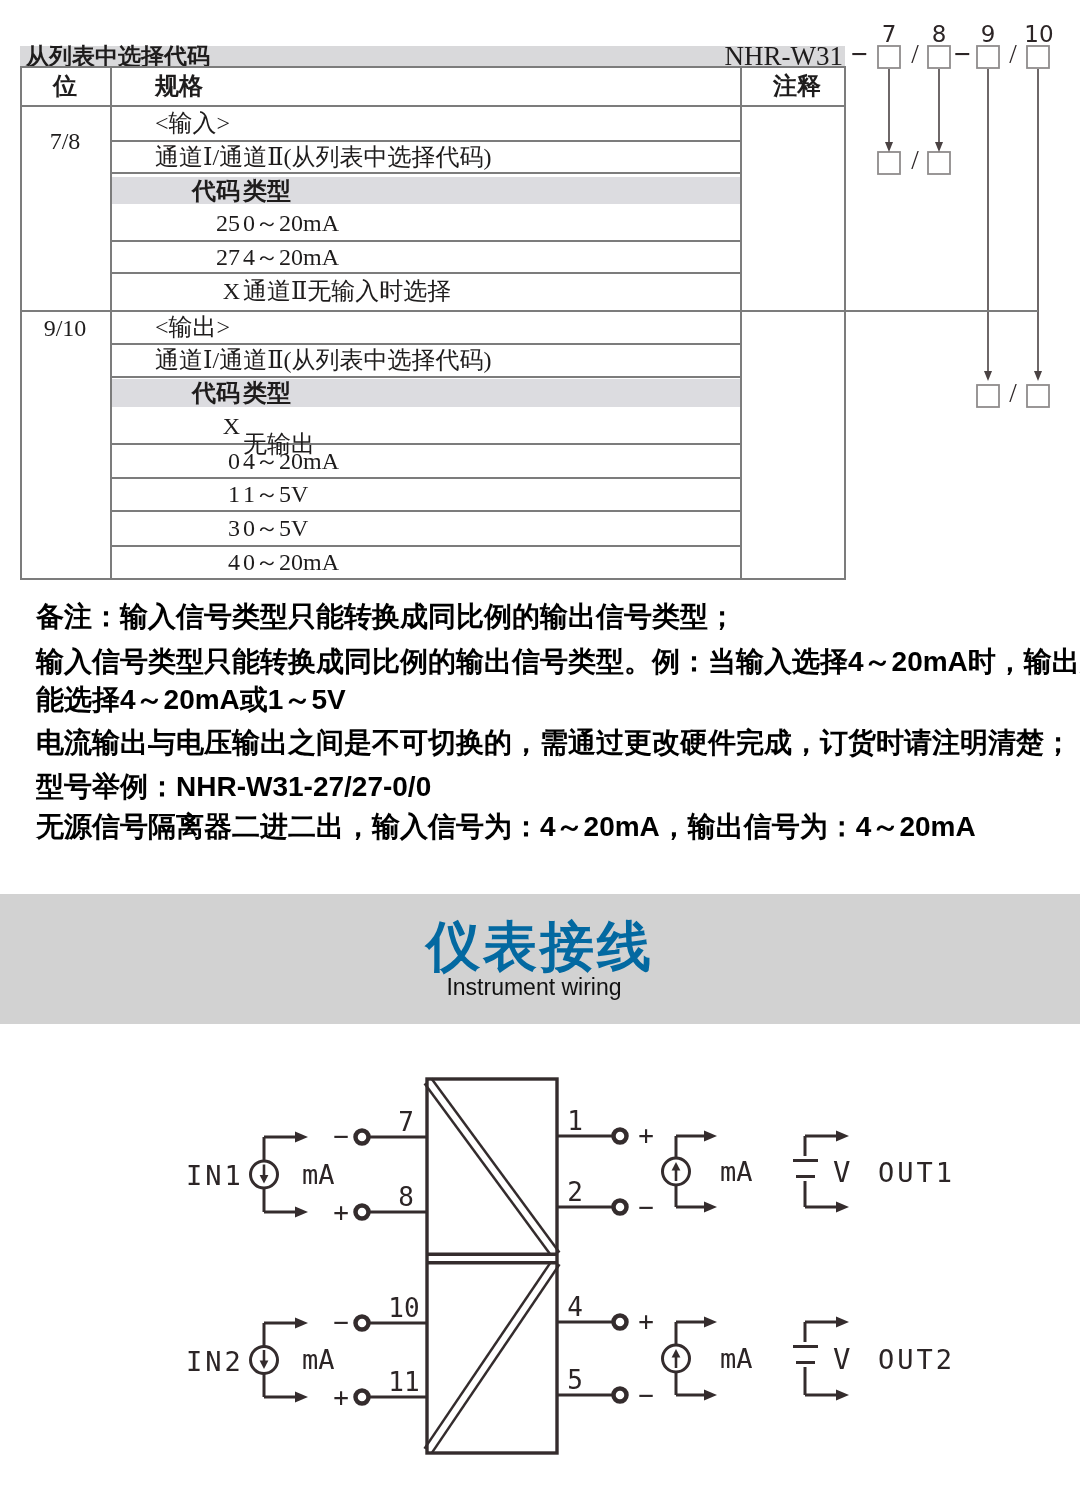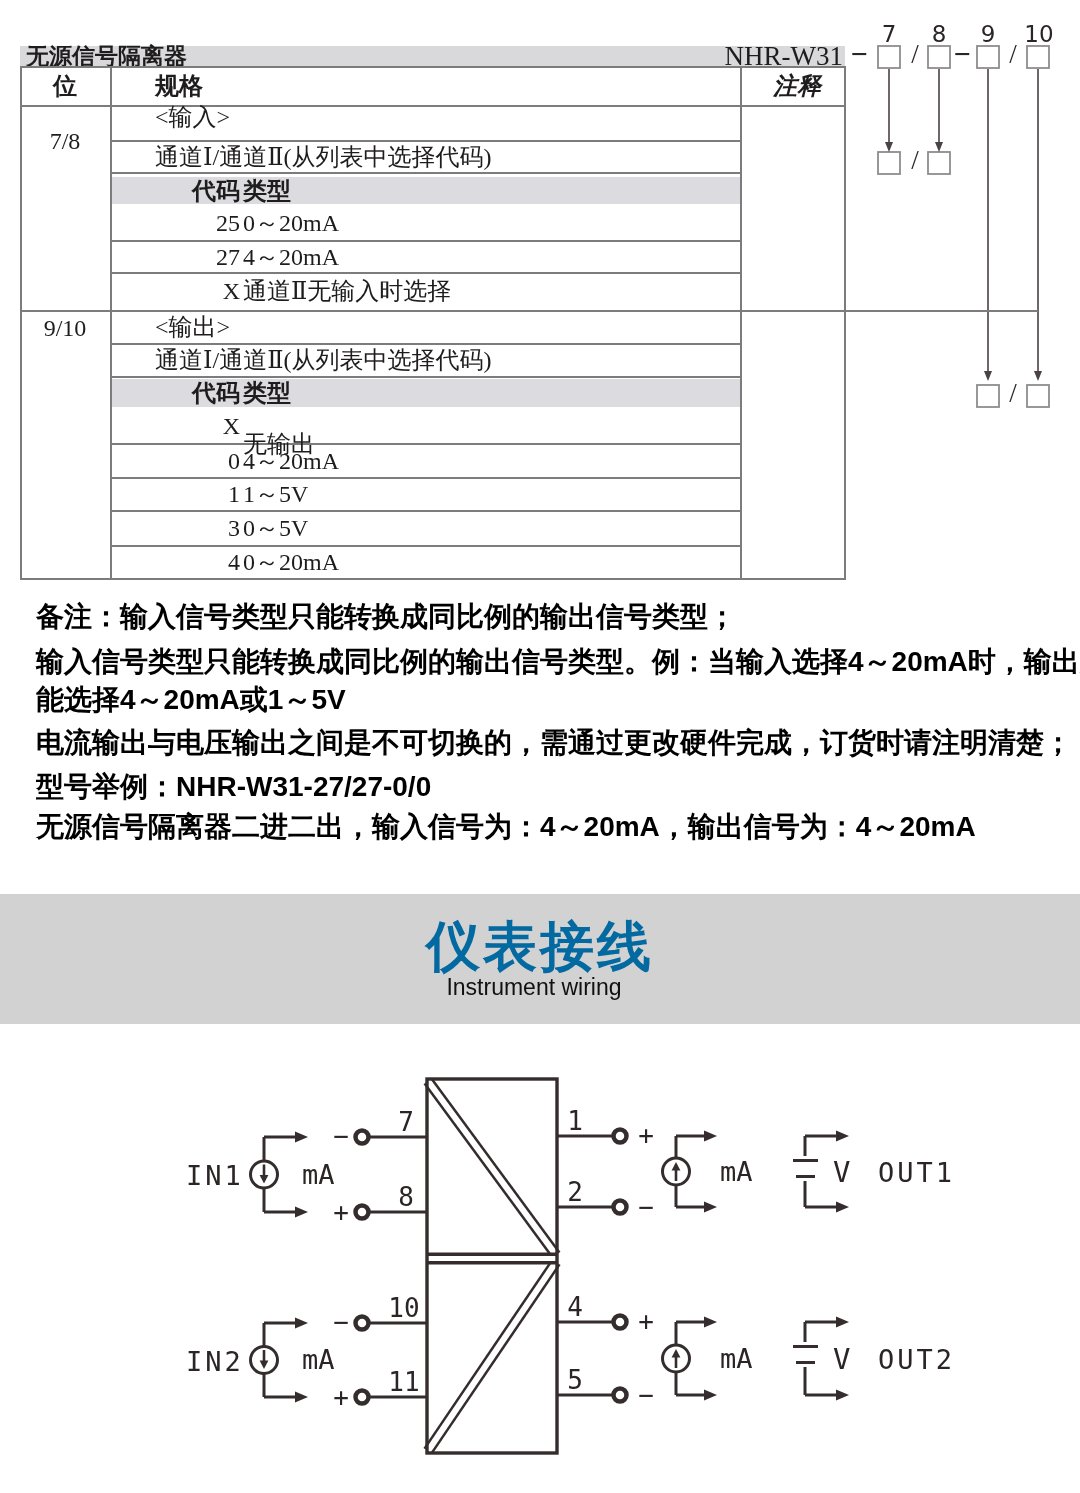--- a/index.html
+++ b/index.html
@@ -26,21 +26,21 @@
                 font-family:"Liberation Sans","DejaVu Sans",sans-serif; font-weight:400;
                 font-size:23px; color:#111; }
   svg text { fill:#2c2526; }
   .mono { font-family:"DejaVu Sans Mono","Liberation Mono",monospace; }
   .codefont { font-family:"DejaVu Sans","Liberation Sans",sans-serif; }
 </style>
 </head>
 <body>
 
 <div class="band" style="left:20px; top:46px; width:825px; height:21px;"></div>
-<div class="tcell bold" style="left:26px; top:45px; font-size:23px;">无源信号隔离器</div>
+<div class="tcell bold" style="left:26px; top:45px; font-size:23px;">从列表中选择代码</div>
 <div class="tcell" style="left:700px; top:43px; width:143px; text-align:right; font-size:27px;">NHR-W31</div>
 
 <div class="vl" style="left:20px;  top:66px; height:514px;"></div>
 <div class="vl" style="left:110px; top:66px; height:514px;"></div>
 <div class="vl" style="left:740px; top:66px; height:514px;"></div>
 <div class="vl" style="left:844px; top:66px; height:514px;"></div>
 <div class="hl" style="left:20px; top:66px;  width:826px;"></div>
 <div class="hl" style="left:20px; top:105px; width:826px;"></div>
 <div class="hl" style="left:110px; top:140px; width:630px;"></div>
 <div class="hl" style="left:110px; top:172px; width:630px;"></div>
@@ -50,24 +50,24 @@
 <div class="hl" style="left:110px; top:343px; width:630px;"></div>
 <div class="hl" style="left:110px; top:376px; width:630px;"></div>
 <div class="hl" style="left:110px; top:443px; width:630px;"></div>
 <div class="hl" style="left:110px; top:477px; width:630px;"></div>
 <div class="hl" style="left:110px; top:510px; width:630px;"></div>
 <div class="hl" style="left:110px; top:545px; width:630px;"></div>
 <div class="hl" style="left:20px;  top:578px; width:826px;"></div>
 
 <div class="tcell bold bit-col" style="top:74px;">位</div>
 <div class="tcell bold" style="left:155px; top:74px;">规格</div>
-<div class="tcell bold" style="left:740px; top:74px; width:114px; text-align:center;font-style:italic;">注释</div>
+<div class="tcell bold" style="left:740px; top:74px; width:114px; text-align:center;">注释</div>
 
 <div class="tcell bit-col" style="top:129px;">7/8</div>
-<div class="tcell" style="left:155px; top:105px;">&lt;输入&gt;</div>
+<div class="tcell" style="left:155px; top:111px;">&lt;输入&gt;</div>
 <div class="tcell" style="left:155px; top:145px;">通道Ⅰ/通道Ⅱ(从列表中选择代码)</div>
 <div class="rowband" style="left:112px; top:177px; width:628px; height:27px;"></div>
 <div class="tcell bold code-col" style="top:179px;">代码</div>
 <div class="tcell bold type-col" style="top:179px;">类型</div>
 <div class="tcell code-col" style="top:211px;">25</div>
 <div class="tcell type-col" style="top:211px;">0～20mA</div>
 <div class="tcell code-col" style="top:245px;">27</div>
 <div class="tcell type-col" style="top:245px;">4～20mA</div>
 <div class="tcell code-col" style="top:279px;">X</div>
 <div class="tcell type-col" style="top:279px;">通道Ⅱ无输入时选择</div>

